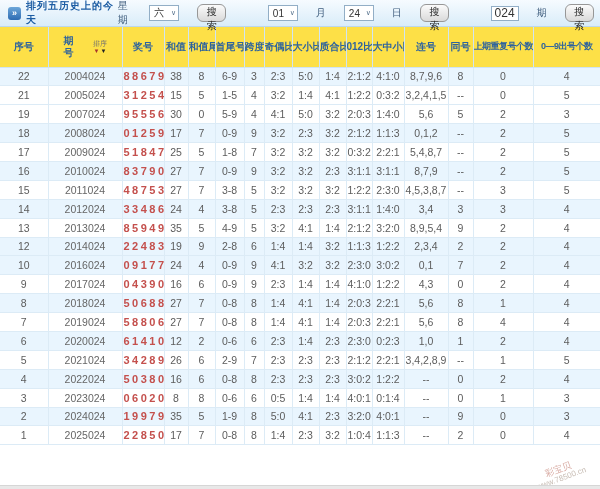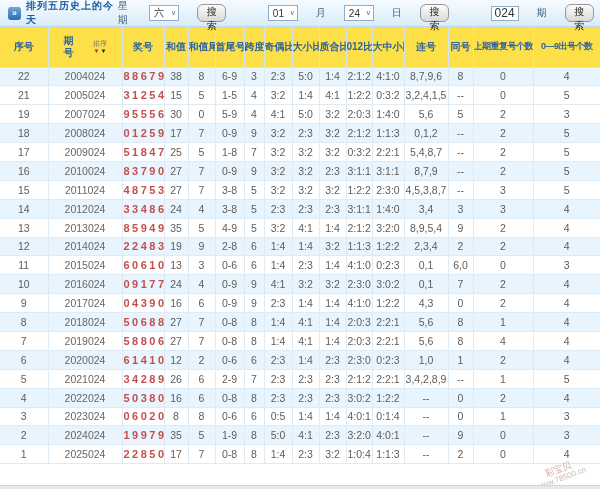--- a/index.html
+++ b/index.html
@@ -338,38 +338,20 @@
           <td>1:4</td>
           <td>1:4</td>
           <td>3:2</td>
           <td>1:1:3</td>
           <td>1:2:2</td>
           <td>2,3,4</td>
           <td>2</td>
           <td>2</td>
           <td>4</td>
         </tr>
-        <tr>
-          <td>11</td>
-          <td class="issue-cell">2015024</td>
-          <td class="prize">60610</td>
-          <td>13</td>
-          <td>3</td>
-          <td>0-6</td>
-          <td>6</td>
-          <td>1:4</td>
-          <td>2:3</td>
-          <td>1:4</td>
-          <td>4:1:0</td>
-          <td>0:2:3</td>
-          <td>0,1</td>
-          <td>6,0</td>
-          <td>0</td>
-          <td>3</td>
-        </tr>
         <tr class="alt">
           <td>10</td>
           <td class="issue-cell">2016024</td>
           <td class="prize">09177</td>
           <td>24</td>
           <td>4</td>
           <td>0-9</td>
           <td>9</td>
           <td>4:1</td>
           <td>3:2</td>

